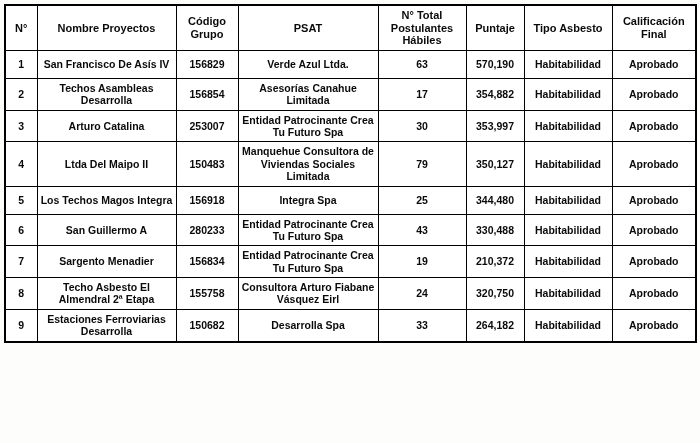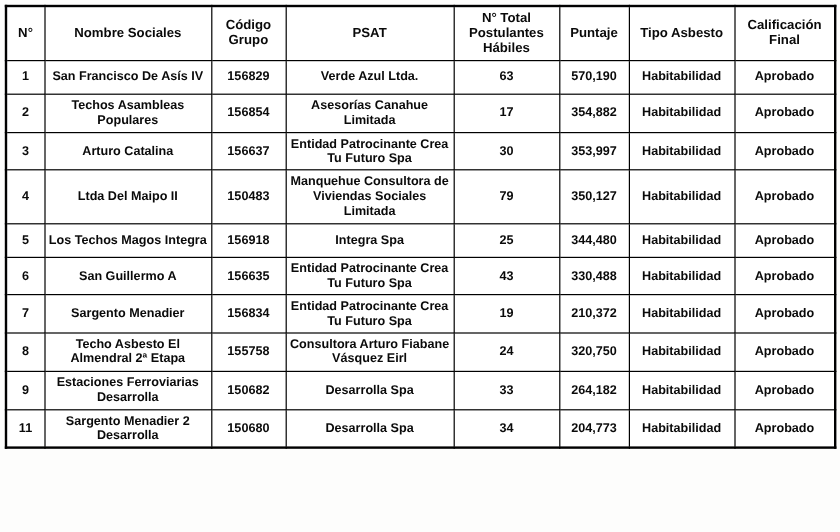--- a/index.html
+++ b/index.html
@@ -55,21 +55,21 @@
       <col style="width:62px">
       <col style="width:140px">
       <col style="width:88px">
       <col style="width:58px">
       <col style="width:88px">
       <col style="width:84px">
     </colgroup>
     <thead>
       <tr id="header-row">
           <th>N°</th>
-          <th>Nombre Sociales</th>
+          <th>Nombre Proyectos</th>
           <th>Código Grupo</th>
           <th>PSAT</th>
           <th>N° Total Postulantes Hábiles</th>
           <th>Puntaje</th>
           <th>Tipo Asbesto</th>
           <th>Calificación Final</th>
         </tr>
     </thead>
     <tbody id="table-body">
         <tr>
@@ -77,32 +77,32 @@
           <td>San Francisco De Asís IV</td>
           <td>156829</td>
           <td>Verde Azul Ltda.</td>
           <td>63</td>
           <td>570,190</td>
           <td>Habitabilidad</td>
           <td>Aprobado</td>
         </tr>
         <tr>
           <td>2</td>
-          <td>Techos Asambleas Populares</td>
+          <td>Techos Asambleas Desarrolla</td>
           <td>156854</td>
           <td>Asesorías Canahue Limitada</td>
           <td>17</td>
           <td>354,882</td>
           <td>Habitabilidad</td>
           <td>Aprobado</td>
         </tr>
         <tr>
           <td>3</td>
           <td>Arturo Catalina</td>
-          <td>156637</td>
+          <td>253007</td>
           <td>Entidad Patrocinante Crea Tu Futuro Spa</td>
           <td>30</td>
           <td>353,997</td>
           <td>Habitabilidad</td>
           <td>Aprobado</td>
         </tr>
         <tr>
           <td>4</td>
           <td>Ltda Del Maipo II</td>
           <td>150483</td>
@@ -118,21 +118,21 @@
           <td>156918</td>
           <td>Integra Spa</td>
           <td>25</td>
           <td>344,480</td>
           <td>Habitabilidad</td>
           <td>Aprobado</td>
         </tr>
         <tr>
           <td>6</td>
           <td>San Guillermo A</td>
-          <td>156635</td>
+          <td>280233</td>
           <td>Entidad Patrocinante Crea Tu Futuro Spa</td>
           <td>43</td>
           <td>330,488</td>
           <td>Habitabilidad</td>
           <td>Aprobado</td>
         </tr>
         <tr>
           <td>7</td>
           <td>Sargento Menadier</td>
           <td>156834</td>
@@ -155,25 +155,15 @@
         <tr>
           <td>9</td>
           <td>Estaciones Ferroviarias Desarrolla</td>
           <td>150682</td>
           <td>Desarrolla Spa</td>
           <td>33</td>
           <td>264,182</td>
           <td>Habitabilidad</td>
           <td>Aprobado</td>
         </tr>
-        <tr>
-          <td>11</td>
-          <td>Sargento Menadier 2 Desarrolla</td>
-          <td>150680</td>
-          <td>Desarrolla Spa</td>
-          <td>34</td>
-          <td>204,773</td>
-          <td>Habitabilidad</td>
-          <td>Aprobado</td>
-        </tr>
       </tbody>
   </table>
 </div>
 
 </body></html>

